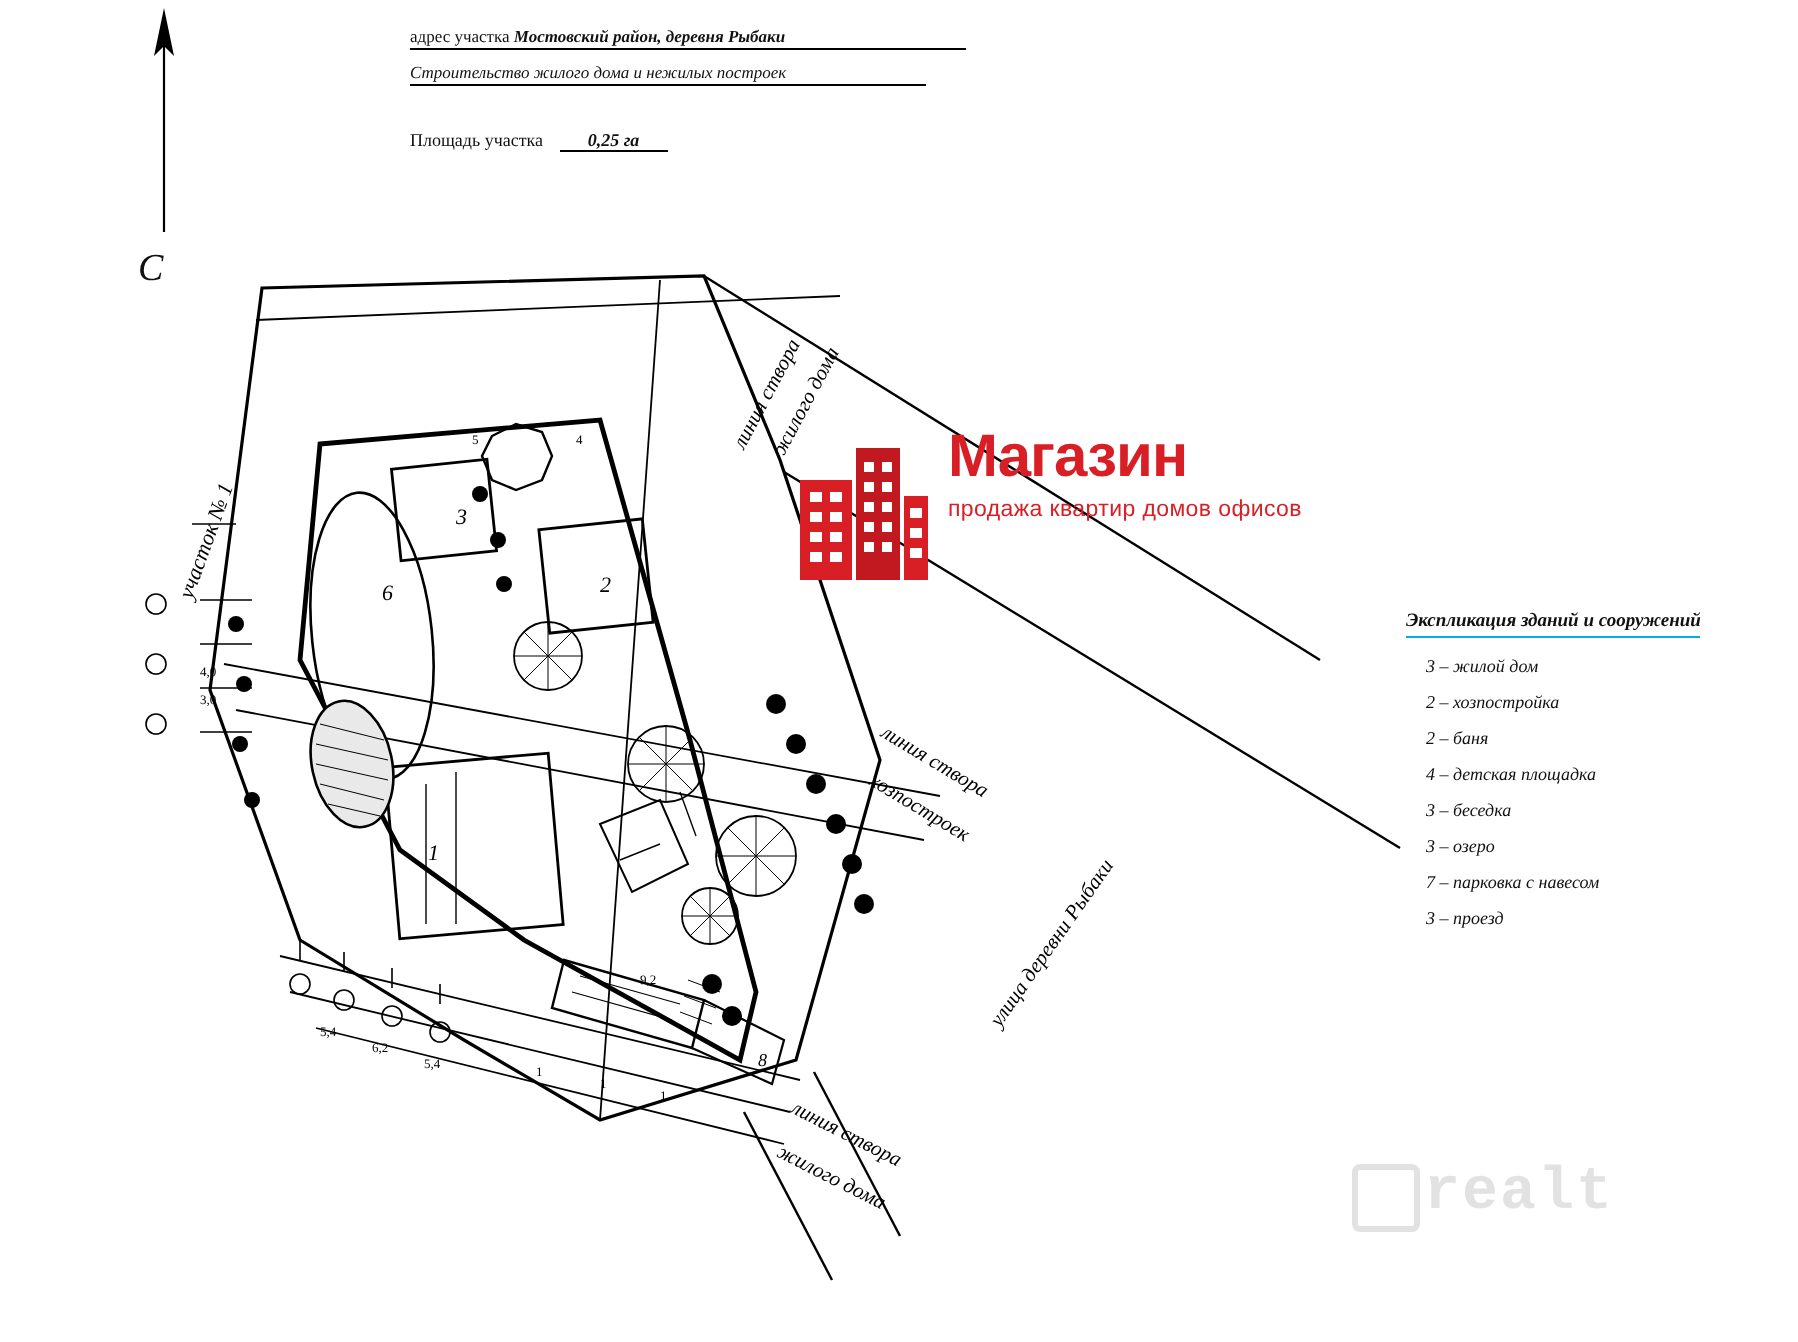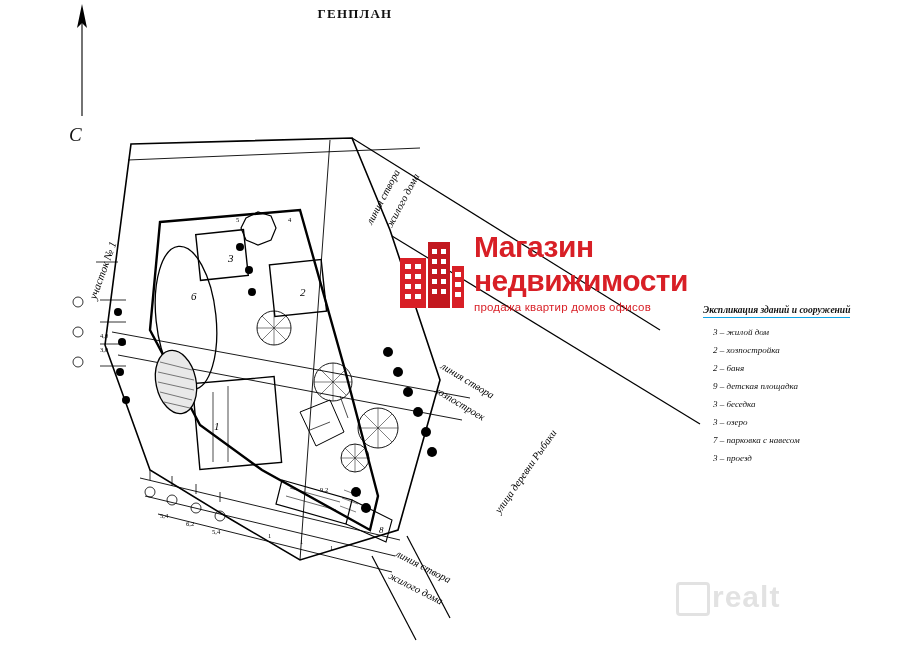--- a/index.html
+++ b/index.html
@@ -145,21 +145,21 @@
     top: 0;
     width: 899px;
     height: 671px;
     pointer-events: none;
   }
 
   
   .logo {
     position: absolute;
     left: 398px;
-    top: 232px;
+    top: 214px;
     width: 292px;
     height: 92px;
   }
   .logo-mark {
     position: absolute;
     left: 0;
     top: 4px;
     width: 68px;
     height: 74px;
   }
@@ -192,21 +192,21 @@
     left: 676px;
     top: 578px;
     width: 190px;
     height: 44px;
     opacity: .28;
   }
   .realt-wm .txt {
     position: absolute;
     left: 36px;
     top: 2px;
-    font-family: Liberation Sans, sans-serif;
+    font-family: Liberation Mono, monospace;
     font-size: 30px;
     font-weight: 700;
     color: #9a9a9a;
     letter-spacing: 1px;
   }
   .realt-wm .sq {
     position: absolute;
     left: 0;
     top: 4px;
     width: 28px;
@@ -220,25 +220,37 @@
 
 <div class="north">
   <svg width="44" height="146" viewBox="0 0 44 146">
     <line x1="22" y1="8" x2="22" y2="112" stroke="#000" stroke-width="1.1"></line>
     <polygon points="22,0 17,24 22,19 27,24" fill="#000"></polygon>
   </svg>
   <div class="letter">С</div>
 </div>
 
 <div class="title-block">
-  <div class="title-main">ГЕНПЛАН</div>
-
-
-
-
+
+  <div class="field-row">
+    <span class="lbl">адрес участка</span>
+    <span class="val">Мостовский район, деревня Рыбаки</span>
+    <span class="underline-long"></span>
+  </div>
+
+
+  <div class="row-desc">
+    <span>Строительство жилого дома и нежилых построек</span>
+    <span class="underline-mid"></span>
+  </div>
+
+  <div class="row-area">
+    <span>Площадь участка</span>
+    <span class="aval">0,25 га</span>
+  </div>
 </div>
 
 <svg class="plan" viewBox="0 0 899 671">
   <g fill="none" stroke="#000" stroke-width="1">
 
     <g stroke-width="1.6">
       <path d="M131,144 L352,138 L390,230 L440,380 L398,530 L300,560 L232,520 L150,470 L105,345 Z"></path>
     </g>
 
     <g stroke-width="2.4">
@@ -389,21 +401,21 @@
     <text transform="translate(388,578) rotate(27)" font-size="10.5" font-style="italic">жилого дома</text>
   </g>
 </svg>
 
 <div class="legend">
   <div class="legend-title">Экспликация зданий и сооружений</div>
   <ul>
     <li>3 – жилой дом</li>
     <li>2 – хозпостройка</li>
     <li>2 – баня</li>
-    <li>9 – детская площадка</li>
+    <li>4 – детская площадка</li>
     <li>3 – беседка</li>
     <li>3 – озеро</li>
     <li>7 – парковка с навесом</li>
     <li>3 – проезд</li>
   </ul>
 </div>
 
 <div class="logo">
   <svg class="logo-mark" viewBox="0 0 68 74">
     <rect x="2" y="22" width="26" height="50" fill="#d81f26"></rect>
@@ -428,21 +440,20 @@
         <rect x="43" y="43" width="5" height="5"></rect>
       <rect x="34" y="53" width="5" height="5"></rect>
         <rect x="43" y="53" width="5" height="5"></rect>
       <rect x="57" y="36" width="6" height="5"></rect>
       <rect x="57" y="46" width="6" height="5"></rect>
       <rect x="57" y="56" width="6" height="5"></rect>
     </g>
   </svg>
   <div class="logo-text">
     <div class="logo-l1">Магазин</div>
-    <div class="logo-l2">недвижимости</div>
     <div class="logo-l3">продажа  квартир  домов  офисов</div>
   </div>
 </div>
 
 <div class="realt-wm">
   <div class="sq"></div>
   <div class="txt">realt</div>
 </div>
 
 </body></html>

